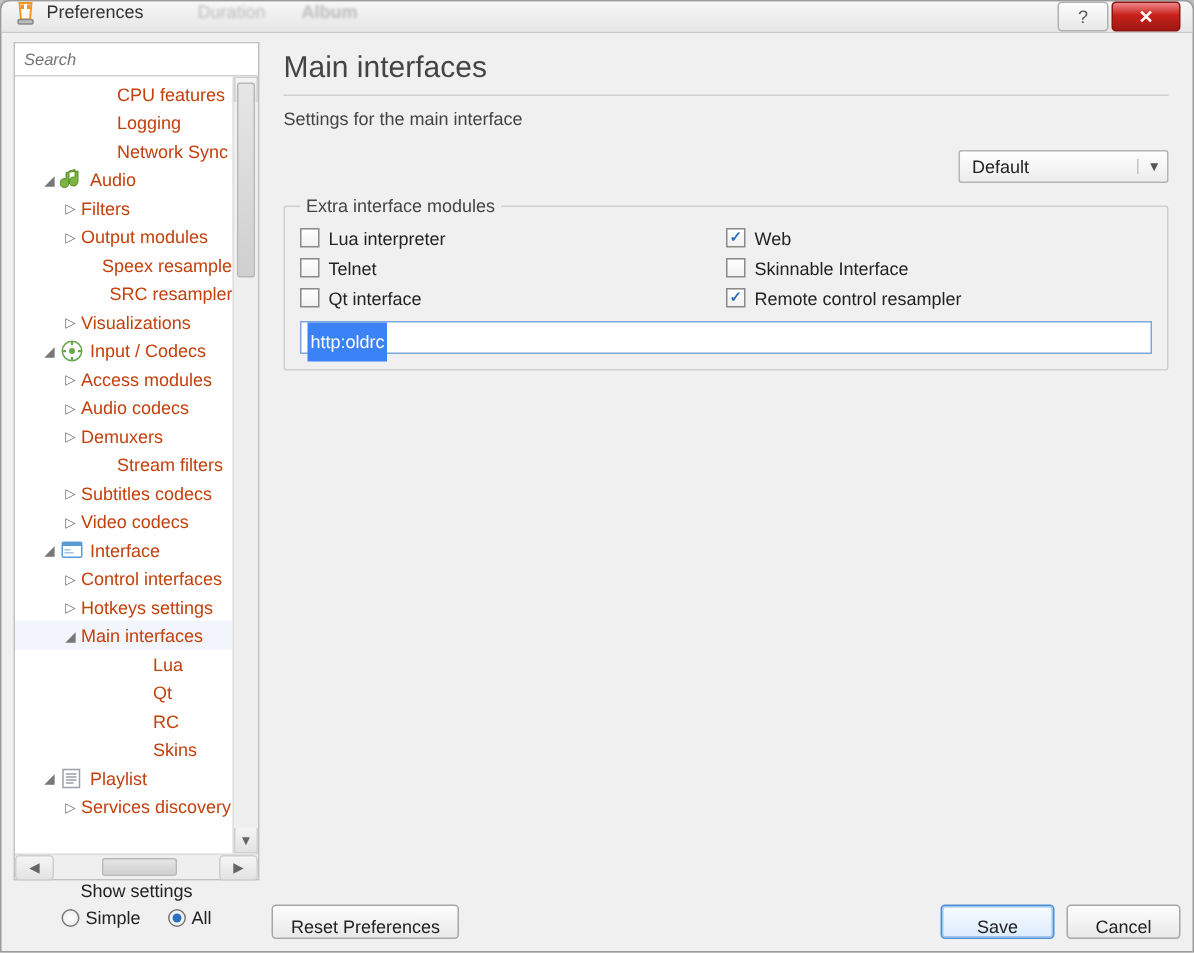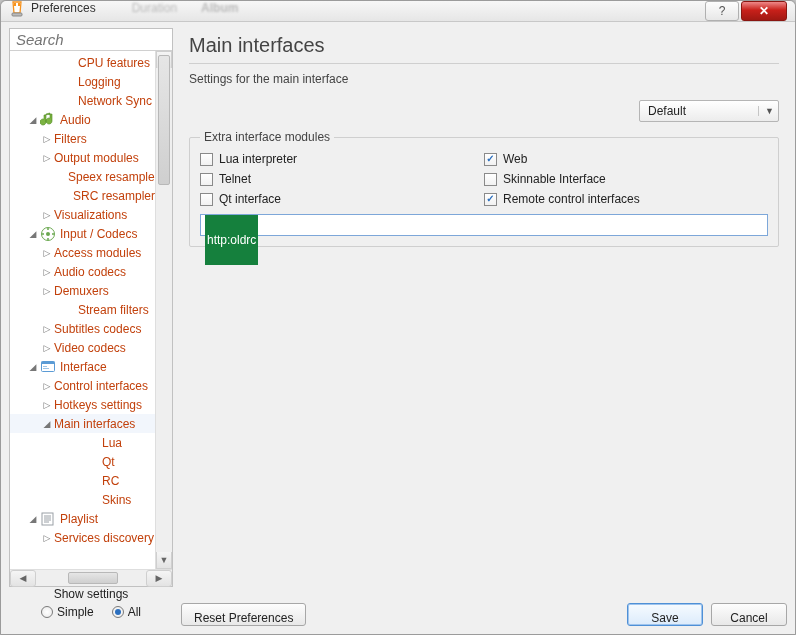--- a/index.html
+++ b/index.html
@@ -71,21 +71,21 @@
     border:1px solid #c1c1c1;
     background:#fff;
     height: 559px;
   }
   .search {
     height: 22px;
     width: 100%;
     border: none;
     border-bottom:1px solid #d0d0d0;
     padding: 0 6px;
-    font-size:15px; font-style: italic; color:#888;
+    font-size:11px; font-style: italic; color:#888;
     outline:none;
   }
   .tree-wrap {
     flex:1; overflow:hidden;
     position:relative;
     display:flex;
   }
   .tree {
     flex:1;
     overflow: hidden;
@@ -190,40 +190,40 @@
   fieldset.group legend {
     padding: 0 4px; font-size:12px; color:#444;
   }
   .checks {
     display:grid;
     grid-template-columns: 1fr 1fr;
     row-gap: 6px;
     margin-bottom:8px;
   }
   .check {
-    display:flex; align-items:center; gap:6px;
+    display:flex; align-items:flex-start; gap:6px;
   }
   .cb {
     width:13px; height:13px;
     border:1px solid #8a8a8a;
     background: linear-gradient(#fff,#f1f1f1);
     display:inline-flex; align-items:center; justify-content:center;
     font-size:10px; color:#2b6fbf; font-weight:700;
   }
   .cb.checked::after { content:"✓"; line-height:1; }
   .textfield {
     width:100%; height:22px;
     border:1px solid #7da7d9;
     background:#fff;
     padding: 0 4px;
     font-size:12px;
   }
   .textfield .sel {
-    background:#15803d; color:#fff;
-    padding: 18px 2px;
+    background:#3b82f6; color:#fff;
+    padding: 6px 2px;
     display:inline-block;
   }
   
   .bottom {
     margin-top:auto;
     display:grid;
     grid-template-columns: 164px 1fr;
     gap:8px;
     align-items:end;
   }
@@ -476,21 +476,21 @@
               <div class="check">
                 <span class="cb"></span>
                 <span>Skinnable Interface</span>
               </div>
               <div class="check">
                 <span class="cb"></span>
                 <span>Qt interface</span>
               </div>
               <div class="check">
                 <span class="cb checked"></span>
-                <span>Remote control interfaces</span>
+                <span>Remote control resampler</span>
               </div>
             </div>
           <div class="textfield">
             <span class="sel">http:oldrc</span>
           </div>
         </fieldset>
       </div>
     </div>
 
     <div class="bottom">

